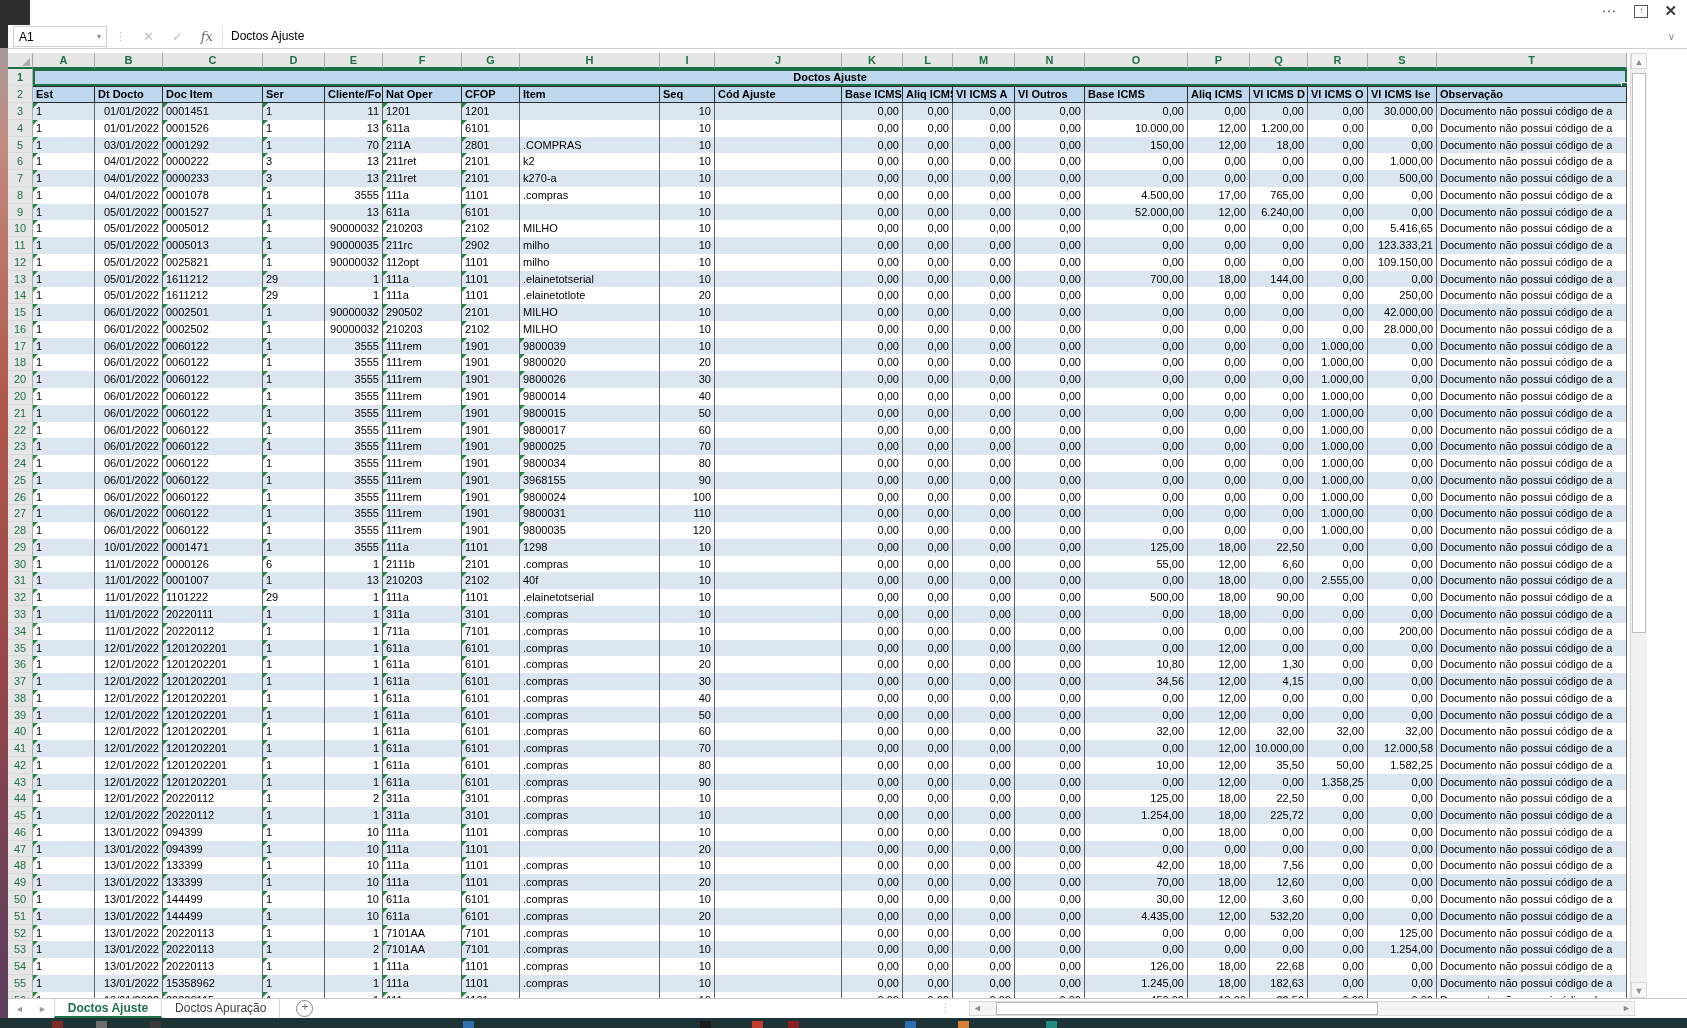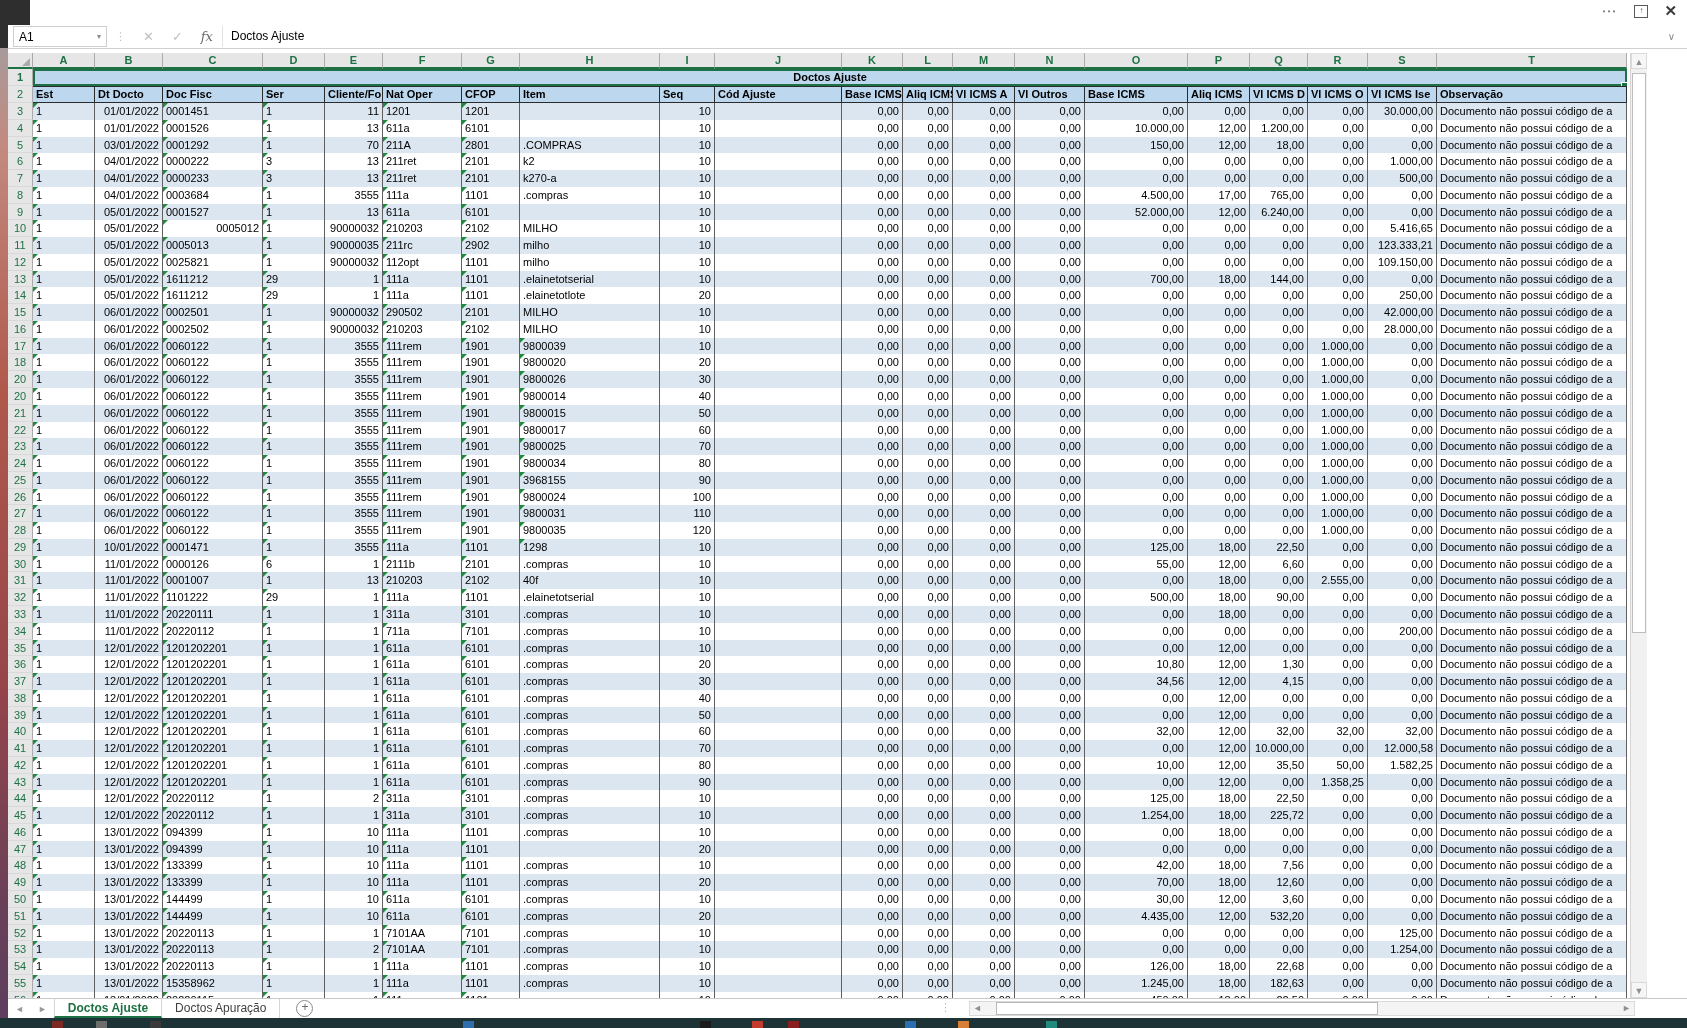--- a/index.html
+++ b/index.html
@@ -142,21 +142,21 @@
       <div class="collet" style="width: 69px;">S</div>
       <div class="collet" style="width: 190px;">T</div>
     </div>
   <div class="gutter1">1</div>
   <div id="title-row">Doctos Ajuste</div>
   <div class="fill-handle"></div>
   <div id="header-row">
       <div class="gutter">2</div>
       <div class="hcell" style="width: 62px;">Est</div>
       <div class="hcell" style="width: 68px;">Dt Docto</div>
-      <div class="hcell" style="width: 100px;">Doc Fisc</div>
+      <div class="hcell" style="width: 100px;">Doc Item</div>
       <div class="hcell" style="width: 62px;">Ser</div>
       <div class="hcell" style="width: 58px;">Cliente/Fo</div>
       <div class="hcell" style="width: 79px;">Nat Oper</div>
       <div class="hcell" style="width: 58px;">CFOP</div>
       <div class="hcell" style="width: 140px;">Item</div>
       <div class="hcell" style="width: 55px;">Seq</div>
       <div class="hcell" style="width: 127px;">Cód Ajuste</div>
       <div class="hcell" style="width: 61px;">Base ICMS</div>
       <div class="hcell" style="width: 50px;">Aliq ICMS</div>
       <div class="hcell" style="width: 62px;">Vl ICMS A</div>
@@ -282,21 +282,21 @@
         <div class="cell band num" style="width: 62px;">0,00</div>
         <div class="cell band num" style="width: 58px;">0,00</div>
         <div class="cell band num" style="width: 60px;">0,00</div>
         <div class="cell band num" style="width: 69px;">500,00</div>
         <div class="cell band" style="width: 190px;">Documento não possui código de a</div>
       </div>
       <div class="grow">
         <div class="gutter">8</div>
         <div class="cell tri" style="width: 62px;">1</div>
         <div class="cell num" style="width: 68px;">04/01/2022</div>
-        <div class="cell tri" style="width: 100px;">0003684</div>
+        <div class="cell tri" style="width: 100px;">0001078</div>
         <div class="cell tri" style="width: 62px;">1</div>
         <div class="cell num" style="width: 58px;">3555</div>
         <div class="cell tri" style="width: 79px;">111a</div>
         <div class="cell tri" style="width: 58px;">1101</div>
         <div class="cell" style="width: 140px;">.compras</div>
         <div class="cell num" style="width: 55px;">10</div>
         <div class="cell" style="width: 127px;"></div>
         <div class="cell num" style="width: 61px;">0,00</div>
         <div class="cell num" style="width: 50px;">0,00</div>
         <div class="cell num" style="width: 62px;">0,00</div>
@@ -328,21 +328,21 @@
         <div class="cell band num" style="width: 62px;">12,00</div>
         <div class="cell band num" style="width: 58px;">6.240,00</div>
         <div class="cell band num" style="width: 60px;">0,00</div>
         <div class="cell band num" style="width: 69px;">0,00</div>
         <div class="cell band" style="width: 190px;">Documento não possui código de a</div>
       </div>
       <div class="grow">
         <div class="gutter">10</div>
         <div class="cell tri" style="width: 62px;">1</div>
         <div class="cell num" style="width: 68px;">05/01/2022</div>
-        <div class="cell tri" style="width: 100px; text-align: right;">0005012</div>
+        <div class="cell tri" style="width: 100px;">0005012</div>
         <div class="cell tri" style="width: 62px;">1</div>
         <div class="cell num" style="width: 58px;">90000032</div>
         <div class="cell tri" style="width: 79px;">210203</div>
         <div class="cell tri" style="width: 58px;">2102</div>
         <div class="cell" style="width: 140px;">MILHO</div>
         <div class="cell num" style="width: 55px;">10</div>
         <div class="cell" style="width: 127px;"></div>
         <div class="cell num" style="width: 61px;">0,00</div>
         <div class="cell num" style="width: 50px;">0,00</div>
         <div class="cell num" style="width: 62px;">0,00</div>

